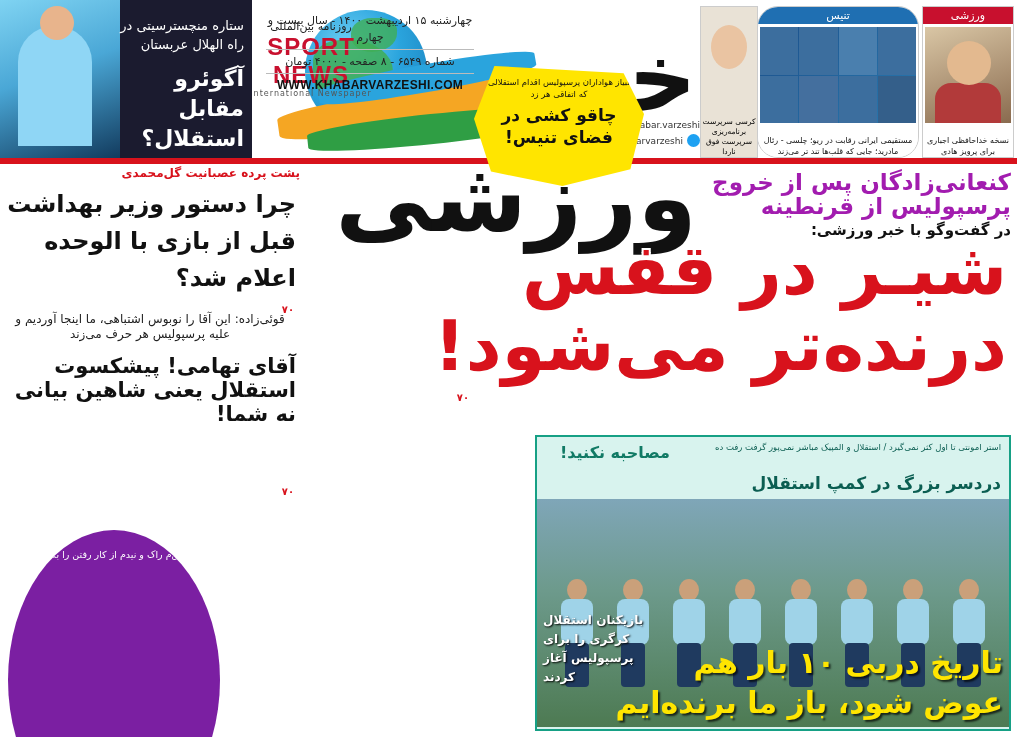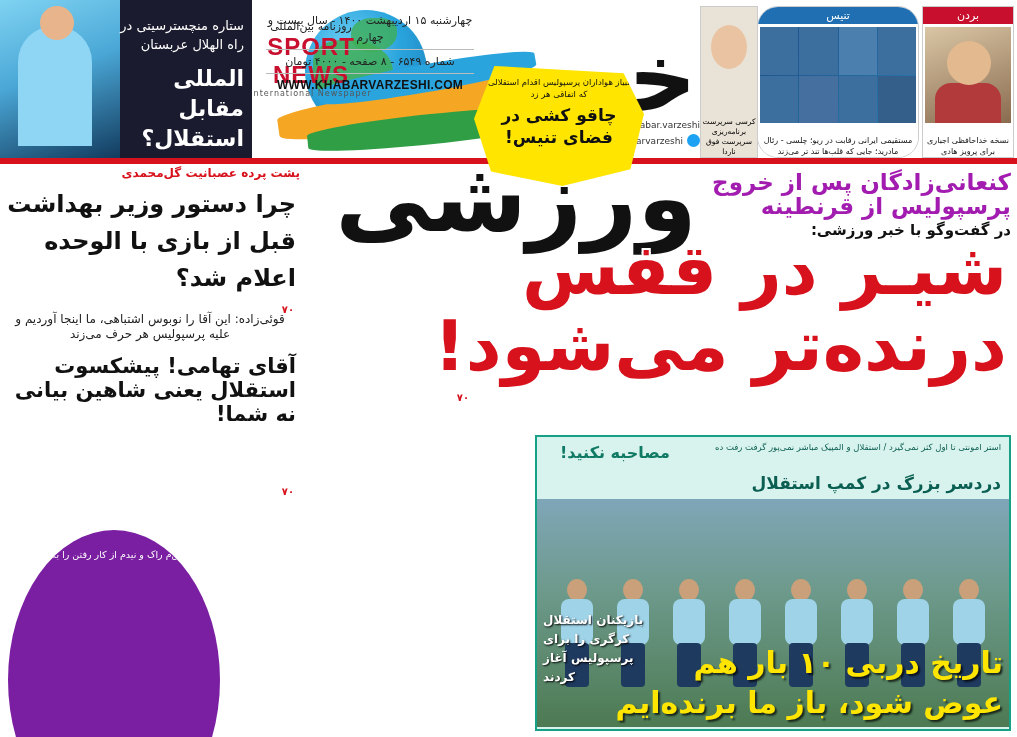--- a/index.html
+++ b/index.html
@@ -203,21 +203,21 @@
         <span class="chip ig"></span>
         <span class="chip tw"></span>
         <span>khabarvarzeshi</span>
       </div>
     </div>
 
     <div class="promo-left">
       <div class="ph"></div>
       <div class="txt">
         <div class="t1">ستاره منچسترسیتی در راه الهلال عربستان</div>
-        <div class="t2">المللی مقابل استقلال؟</div>
+        <div class="t2">آگوئرو مقابل استقلال؟</div>
       </div>
     </div>
 
     <div class="lady">
       <div class="scarf"></div>
       <div class="face"></div>
       <div class="cap">کرسی سرپرست برنامه‌ریزی سرپرست فوق ناردا</div>
     </div>
 
     <div class="topbox" id="box-tennis">
@@ -229,21 +229,21 @@
           <div></div>
           <div></div>
           <div></div>
           <div></div>
           <div></div>
       </div>
       <div class="cap">مستقیمی ایرانی رقابت در ریو؛ چلسی - رئال مادرید؛ جایی که قلب‌ها تند تر می‌زند</div>
     </div>
 
     <div class="topbox" id="box-wrestle">
-      <div class="tag tag-red">بردن</div>
+      <div class="tag tag-red">ورزشی</div>
       <div class="wrest-pic"></div>
       <div class="cap">نسخه خداحافظی اجباری برای پرویز هادی</div>
     </div>
   </div>
 
   <div class="redbar"></div>
 
   <div class="leftcol">
     <div class="kicker">پشت پرده عصبانیت گل‌محمدی</div>
     <div class="lead1">چرا دستور وزیر بهداشت قبل از بازی با الوحده اعلام شد؟</div>

